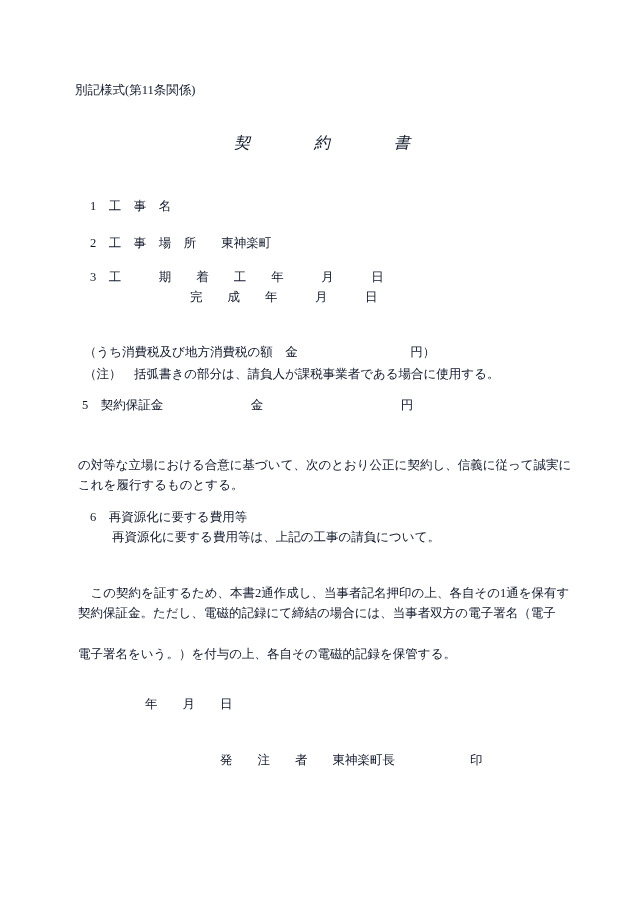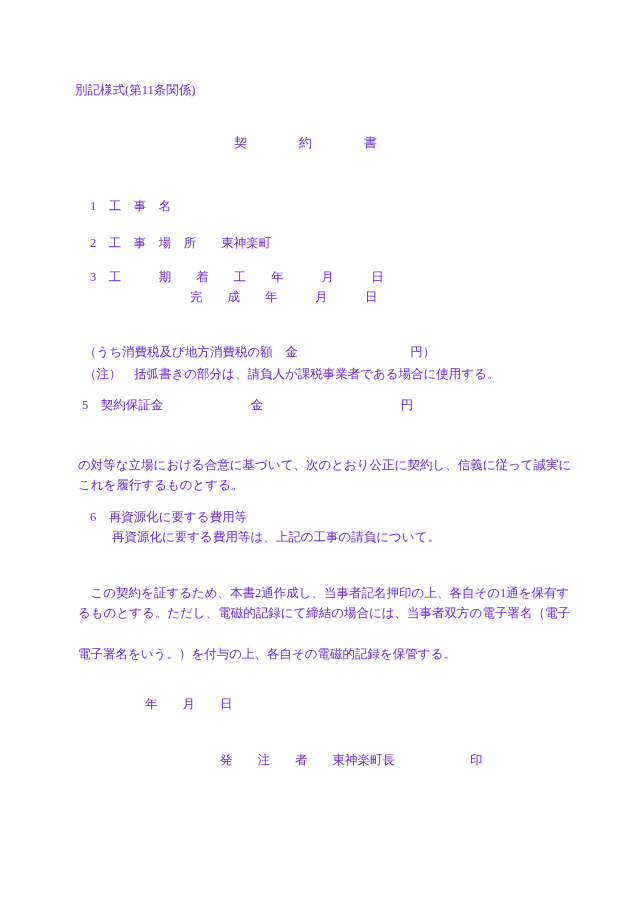--- a/index.html
+++ b/index.html
@@ -7,30 +7,31 @@
     padding: 0;
     background: #ffffff;
   }
   .page {
     position: relative;
     width: 630px;
     height: 772px;
     background: #ffffff;
     font-family: "Liberation Serif", "DejaVu Serif", serif;
     font-size: 12.5px;
-    color: #6d28d9;
+    color: #0f172a;
     overflow: hidden;
   }
   .line {
     position: absolute;
     white-space: pre;
     line-height: 15px;
   }
   .title {
-    font-size: 13px;
+    font-size: 16px;
+    font-style: italic;
   }
 </style>
 </head>
 <body>
 
 <div class="page">
   <div class="line" style="top:83px;  left:75px">別記様式(第11条関係)</div>
   <div class="line title" style="top:135px; left:234px">契　　　　約　　　　書</div>
 
   <div class="line" style="top:199px; left:90px">1　工　事　名</div>
@@ -43,21 +44,21 @@
 
   <div class="line" style="top:398px; left:82px">5　契約保証金　　　　　　　金　　　　　　　　　　　円</div>
 
   <div class="line" style="top:458px; left:78px">の対等な立場における合意に基づいて、次のとおり公正に契約し、信義に従って誠実に</div>
   <div class="line" style="top:478px; left:78px">これを履行するものとする。</div>
 
   <div class="line" style="top:510px; left:90px">6　再資源化に要する費用等</div>
   <div class="line" style="top:530px; left:112px">再資源化に要する費用等は、上記の工事の請負について。</div>
 
   <div class="line" style="top:586px; left:78px">　この契約を証するため、本書2通作成し、当事者記名押印の上、各自その1通を保有す</div>
-  <div class="line" style="top:606px; left:78px">るものとする。ただし、電磁的記録にて締結の場合には、当事者双方の電子署名（電子</div>
+  <div class="line" style="top:606px; left:78px">契約保証金。ただし、電磁的記録にて締結の場合には、当事者双方の電子署名（電子</div>
   <div class="line" style="top:647px; left:78px">電子署名をいう。）を付与の上、各自その電磁的記録を保管する。</div>
 
   <div class="line" style="top:697px; left:145px">年　　月　　日</div>
 
   <div class="line" style="top:753px; left:220px">発　　注　　者　　東神楽町長　　　　　　印</div>
   <div class="line" style="top:773px; left:220px">請　　負　　人　　住　　　　所</div>
   <div class="line" style="top:793px; left:333px">氏　　　　名　　　　　　印</div>
 </div>
 
 </body></html>

